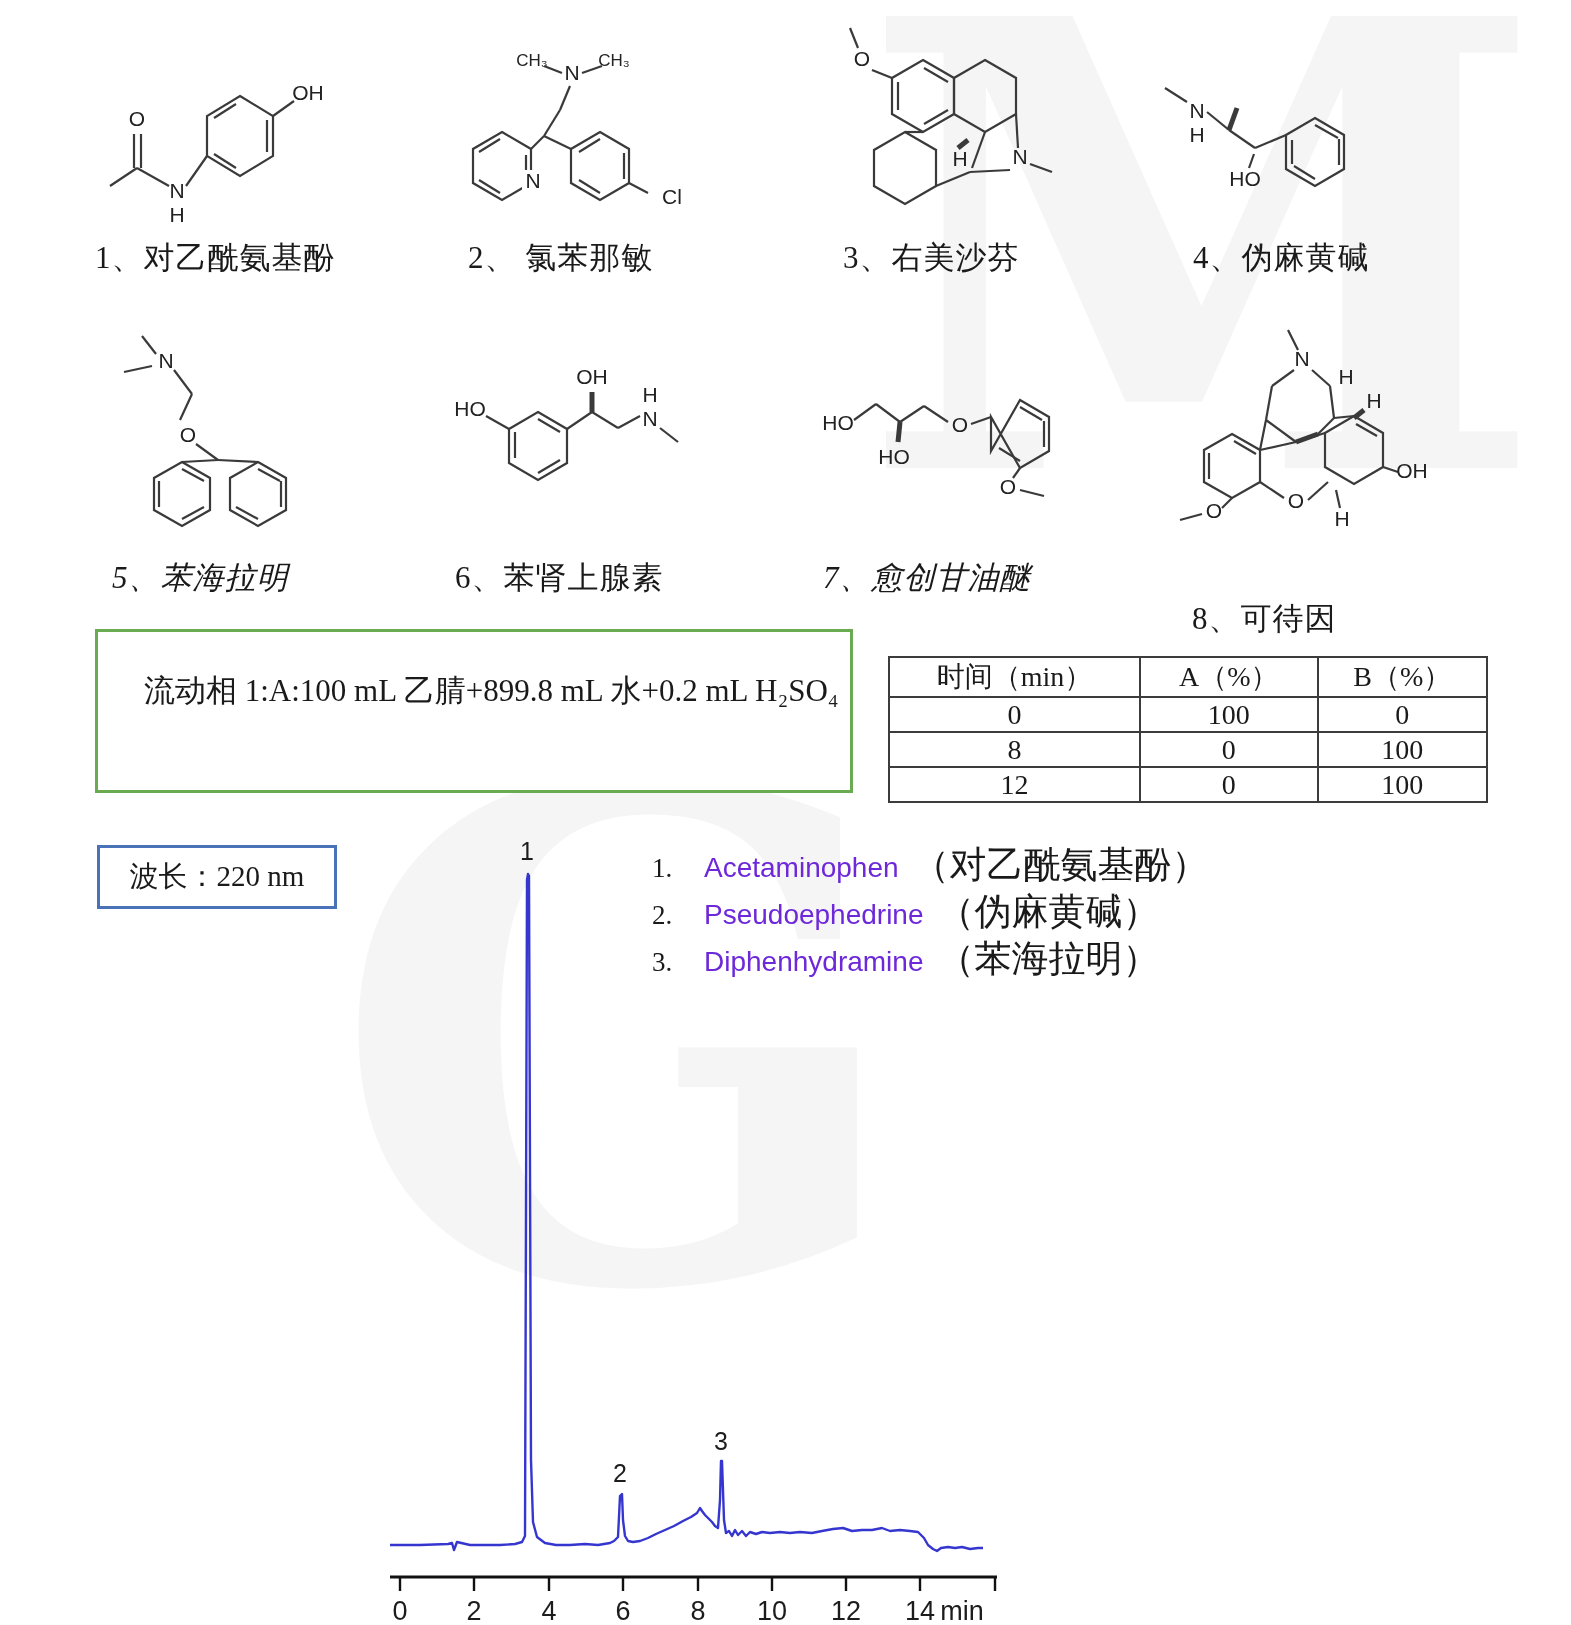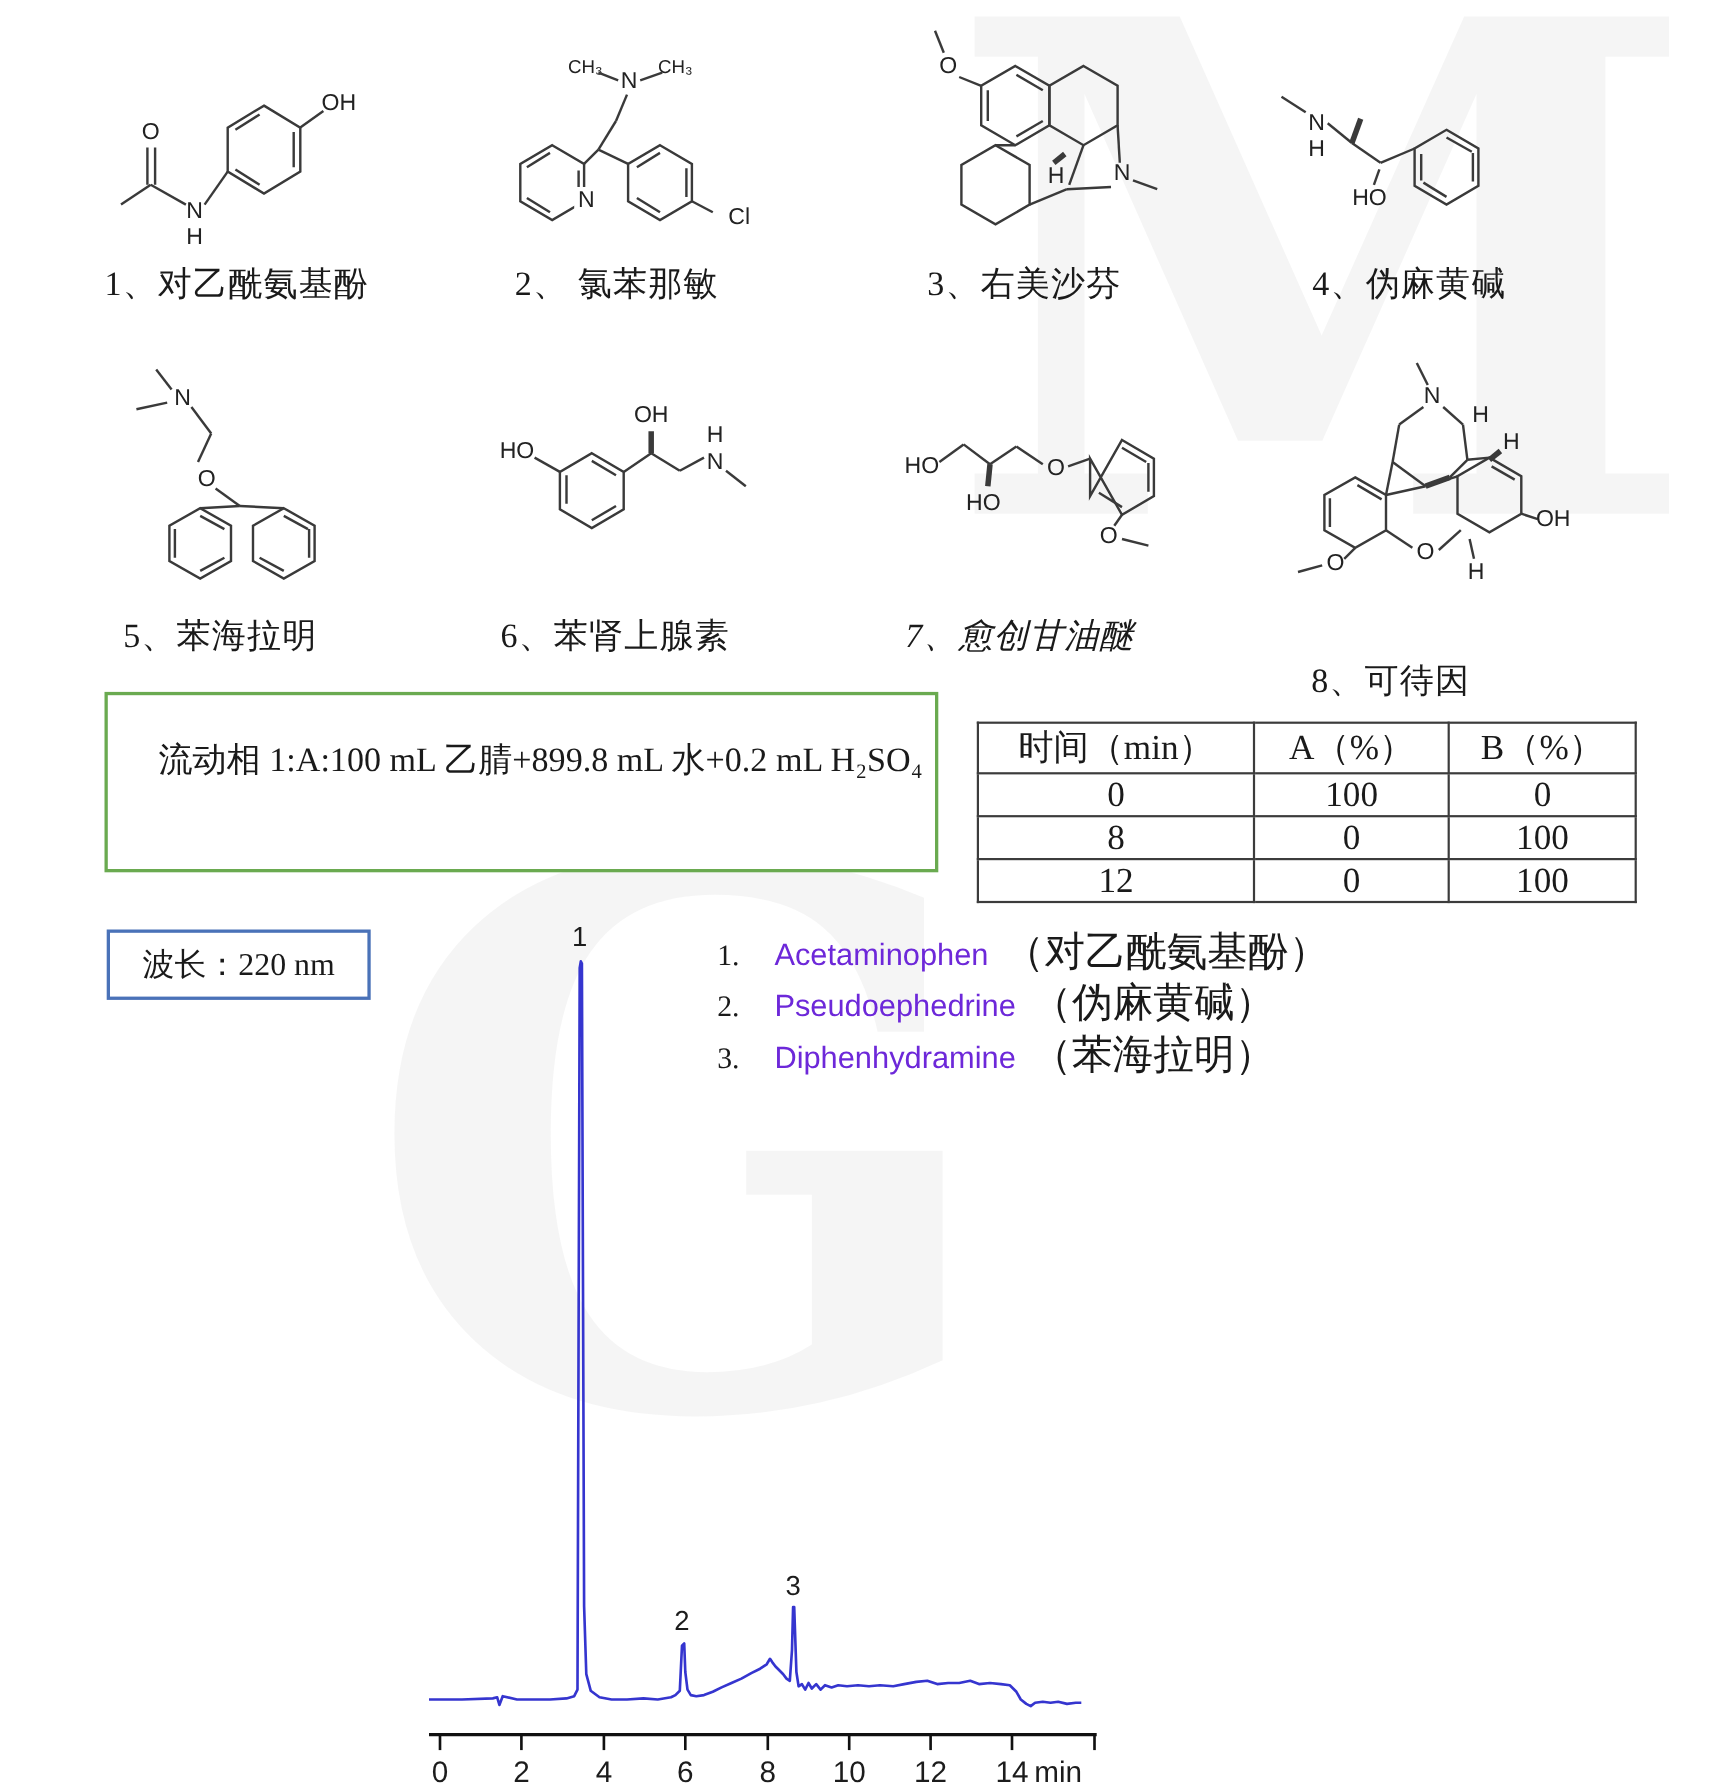--- a/index.html
+++ b/index.html
@@ -12,21 +12,21 @@
   .struct line,.struct polyline,.struct polygon,.struct path{stroke:#3a3a3a;stroke-width:2.2;fill:none;}
   .struct .bold{stroke-width:5;}
   .struct text{fill:#222;font-family:"Liberation Sans", sans-serif;font-size:21px;}
   .struct rect.mask{fill:#ffffff;stroke:none;}
   .caption{position:absolute;font-size:31px;letter-spacing:1px;white-space:nowrap;}
   #mobile-box{position:absolute;left:95px;top:629px;width:752px;height:158px;
               border:3px solid #6aaa50;background:#fff;}
   #mobile-box .l1{position:absolute;left:28px;top:38px;font-size:31px;white-space:nowrap;margin-left:18px;}
   #mobile-box .l2{position:absolute;left:188px;top:102px;font-size:31px;white-space:nowrap;}
   #gradient-table{position:absolute;left:888px;top:656px;width:600px;border-collapse:collapse;
-                  font-size:32px;text-align:center;}
+                  font-size:28px;text-align:center;}
   #gradient-table th,#gradient-table td{border:2px solid #3c3c3c;font-weight:normal;
                   height:33px;padding:0 4px;}
   #gradient-table col.c0{width:252px}#gradient-table col.c1{width:178px}#gradient-table col.c2{width:170px}
   #wavelength-box{position:absolute;left:97px;top:845px;width:234px;height:58px;
                   border:3px solid #4a72b8;background:#fff;display:flex;align-items:center;justify-content:center;
                   font-size:29px;white-space:nowrap;}
   #legend{position:absolute;left:652px;top:840px;}
   .legend-row{display:flex;align-items:baseline;height:47px;white-space:nowrap;}
   .legend-num{font-size:27px;width:52px;}
   .legend-en{font-family:"Liberation Sans", sans-serif;font-size:28px;color:#6d28d9;}
@@ -228,21 +228,21 @@
       <line x1="12" y1="198" x2="34" y2="192"></line>
       <text x="46" y="196" text-anchor="middle">O</text>
       <line x1="54" y1="186" x2="64" y2="176"></line>
     </svg>
   </div>
 
   <div class="caption" style="left:95px;top:237px;">1、对乙酰氨基酚</div>
   <div class="caption" style="left:468px;top:237px;">2、 氯苯那敏</div>
   <div class="caption" style="left:843px;top:237px;">3、右美沙芬</div>
   <div class="caption" style="left:1193px;top:237px;">4、伪麻黄碱</div>
-  <div class="caption" style="left:112px;top:557px;">5、苯海拉明</div>
+  <div class="caption" style="left:112px;top:557px;font-style:italic;">5、苯海拉明</div>
   <div class="caption" style="left:455px;top:557px;">6、苯肾上腺素</div>
   <div class="caption" style="left:823px;top:557px;font-style:italic;">7、愈创甘油醚</div>
   <div class="caption" style="left:1192px;top:557px;margin-top:41px;">8、可待因</div>
 
   <div id="mobile-box">
     <div class="l1">流动相 1:A:100 mL 乙腈+899.8 mL 水+0.2 mL H₂SO₄</div>
   </div>
 
   <table id="gradient-table">
     <colgroup>

